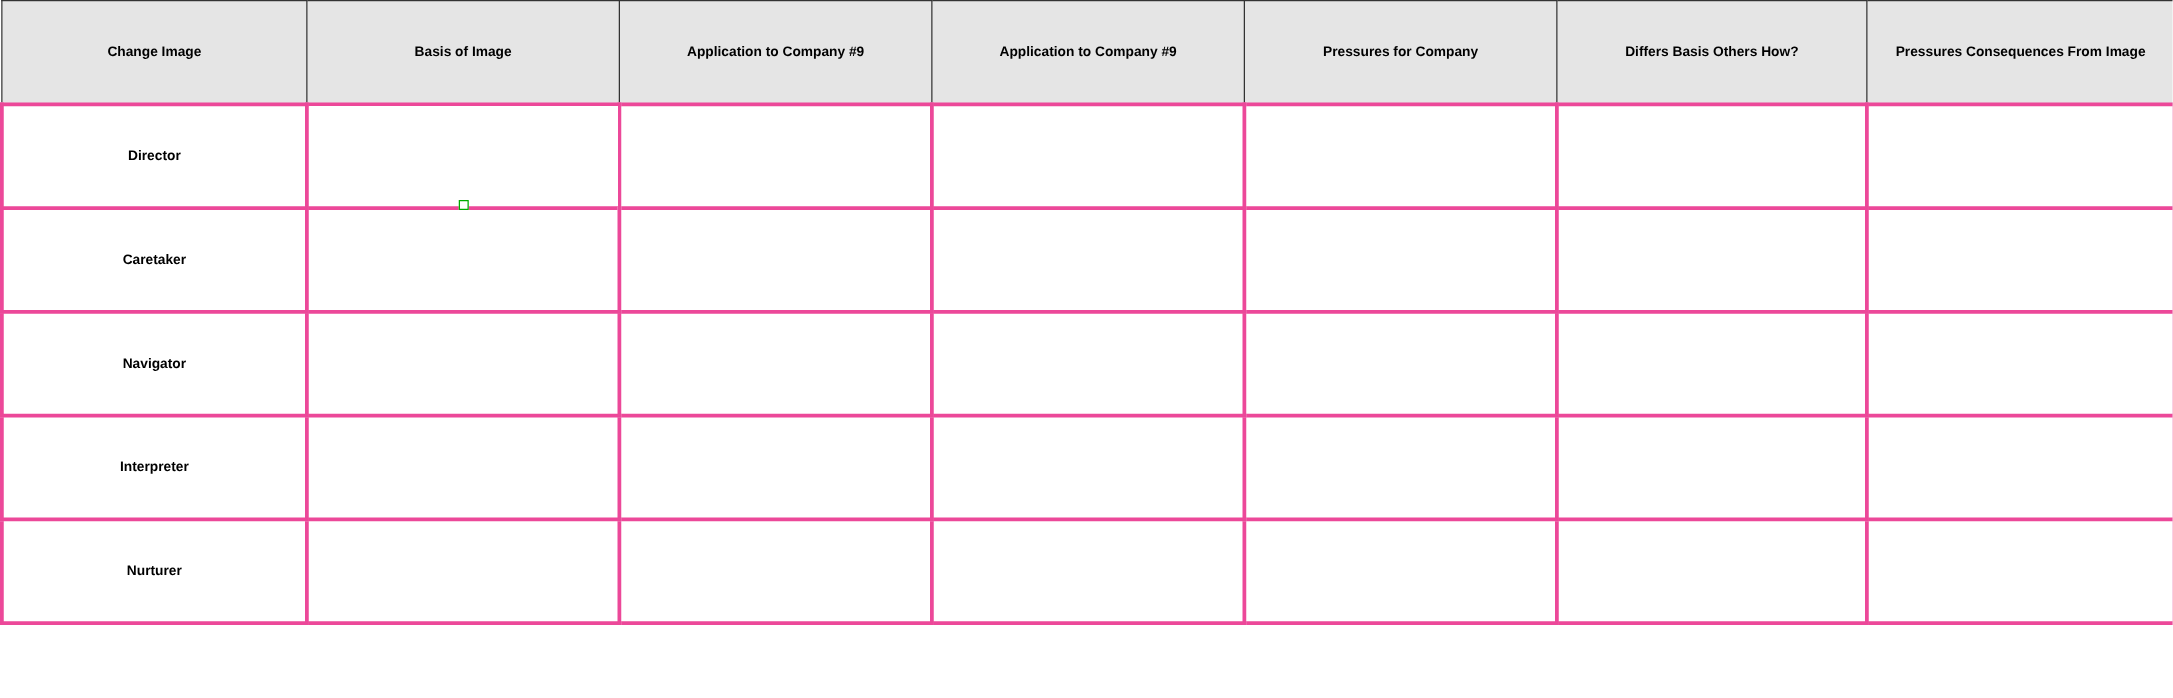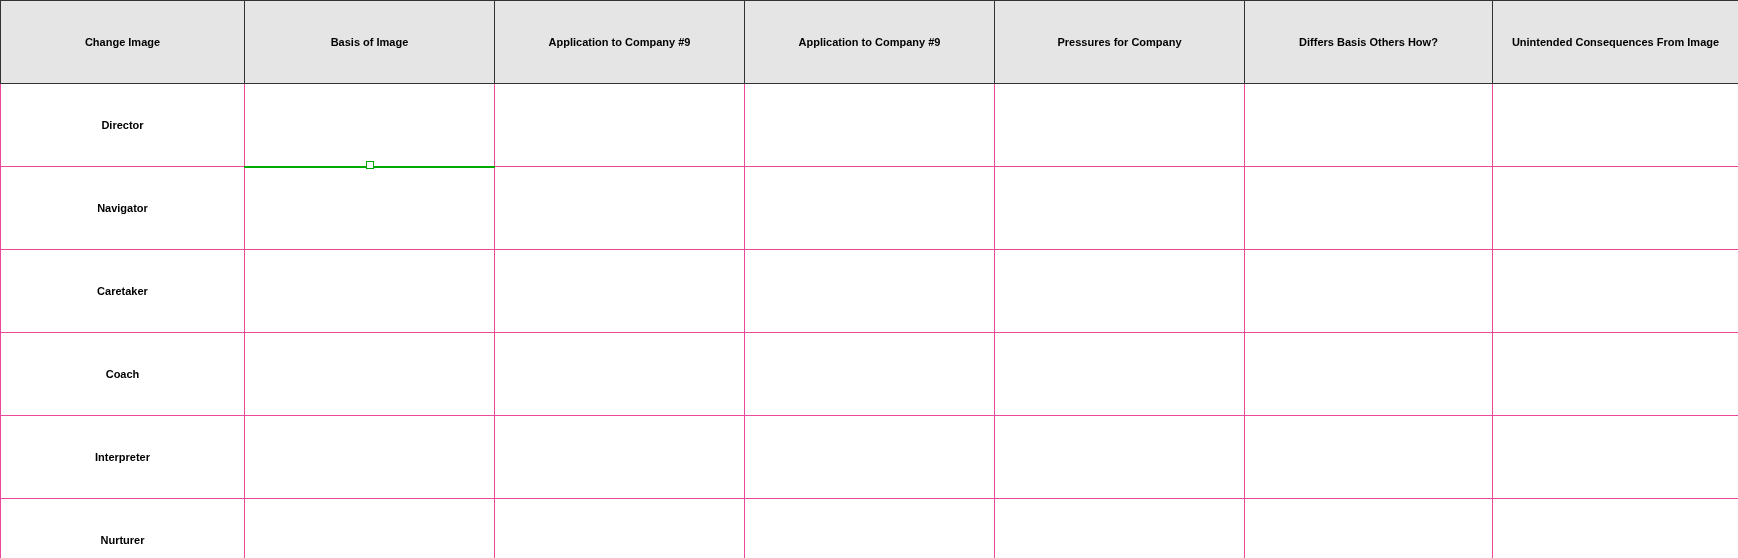--- a/index.html
+++ b/index.html
@@ -26,21 +26,21 @@
       font-size: 11px;
       font-weight: bold;
       text-align: center;
       vertical-align: middle;
       padding: 8px 6px;
       height: 83px;
       background: #e5e5e5;
     }
 
     tbody td {
-      border: 1px solid #ec4899;
+      border: 3px solid #ec4899;
       font-size: 11px;
       font-weight: bold;
       text-align: center;
       vertical-align: middle;
       padding: 8px 6px;
       height: 83px;
       background: #fff;
     }
 
     
@@ -88,64 +88,55 @@
       <col>
   </colgroup>
   <thead>
     <tr>
       <th>Change Image</th>
       <th>Basis of Image</th>
       <th>Application to Company #9</th>
       <th>Application to Company #9</th>
       <th>Pressures for Company</th>
       <th>Differs Basis Others How?</th>
-      <th>Unintended Consequences From Image</th>
+      <th>Pressures Consequences From Image</th>
     </tr>
   </thead>
   <tbody>
 
     <tr>
       <td>Director</td>
       <td class="green-handle green-bottom-border"></td>
-      <td></td>
-      <td></td>
-      <td></td>
-      <td></td>
-      <td></td>
-    </tr>
-
-    <tr>
-      <td>Navigator</td>
-      <td></td>
       <td></td>
       <td></td>
       <td></td>
       <td></td>
       <td></td>
     </tr>
 
     <tr>
       <td>Caretaker</td>
       <td></td>
       <td></td>
       <td></td>
       <td></td>
       <td></td>
       <td></td>
     </tr>
 
     <tr>
-      <td>Coach</td>
+      <td>Navigator</td>
       <td></td>
       <td></td>
       <td></td>
       <td></td>
       <td></td>
       <td></td>
     </tr>
+
 
     <tr>
       <td>Interpreter</td>
       <td></td>
       <td></td>
       <td></td>
       <td></td>
       <td></td>
       <td></td>
     </tr>

